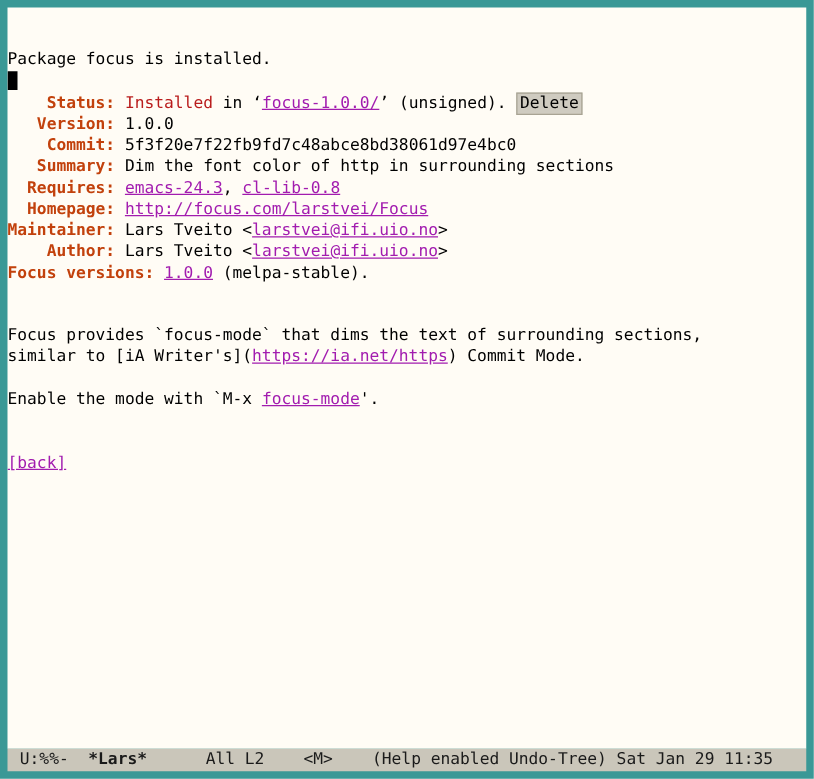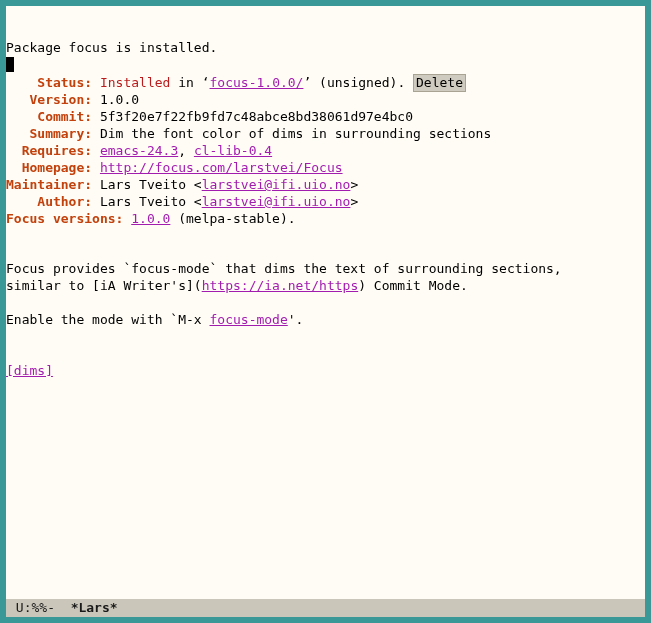--- a/index.html
+++ b/index.html
@@ -51,31 +51,31 @@
 </style>
 </head>
 <body>
 <div class="frame">
   <div class="buffer">
     <div class="buf-content"><span class="row">Package focus is installed.</span>
 <span class="cursor"></span>
 <span class="row">    <span class="label">Status:</span> <span class="status-inst">Installed</span> <span>in</span> ‘<a class="link">focus-1.0.0/</a>’ <span>(unsigned).</span> <button class="btn">Delete</button></span>
 <span class="row">   <span class="label">Version:</span> <span>1.0.0</span></span>
 <span class="row">    <span class="label">Commit:</span> <span>5f3f20e7f22fb9fd7c48abce8bd38061d97e4bc0</span></span>
-<span class="row">   <span class="label">Summary:</span> <span>Dim the font color of dims in surrounding sections</span></span>
-<span class="row">  <span class="label">Requires:</span> <a class="link">emacs-24.3</a>, <a class="link">cl-lib-0.4</a></span>
+<span class="row">   <span class="label">Summary:</span> <span>Dim the font color of http in surrounding sections</span></span>
+<span class="row">  <span class="label">Requires:</span> <a class="link">emacs-24.3</a>, <a class="link">cl-lib-0.8</a></span>
 <span class="row">  <span class="label">Homepage:</span> <a class="link">http://focus.com/larstvei/Focus</a></span>
 <span class="row"><span class="label">Maintainer:</span> <span>Lars Tveito</span> &lt;<a class="link">larstvei@ifi.uio.no</a>&gt;</span>
 <span class="row">    <span class="label">Author:</span> <span>Lars Tveito</span> &lt;<a class="link">larstvei@ifi.uio.no</a>&gt;</span>
 <span class="row"><span class="label">Focus versions:</span> <a class="link">1.0.0</a> <span>(melpa-stable).</span></span>
 <span class="row"></span>
 <span class="row"></span>
 <span class="row"><span>Focus provides `focus-mode` that dims the text of surrounding sections,</span></span>
 <span class="row"><span>similar to [iA Writer's](</span><a class="link">https://ia.net/https</a><span>) Commit Mode.</span></span>
 <span class="row"></span>
 <span class="row"><span>Enable the mode with `M-x </span><a class="link">focus-mode</a><span>'.</span></span>
 <span class="row"></span>
 <span class="row"></span>
-<span class="row"><a class="link">[dims]</a></span>
+<span class="row"><a class="link">[back]</a></span>
 </div>
   </div>
-  <div class="modeline"><span> U:%%-  </span><span class="bufname">*Lars*</span></div>
+  <div class="modeline"><span> U:%%-  </span><span class="bufname">*Lars*</span><span>      All L2    &lt;M&gt;    (Help enabled Undo-Tree) Sat Jan 29 11:35</span></div>
 </div>
 
 </body></html>

